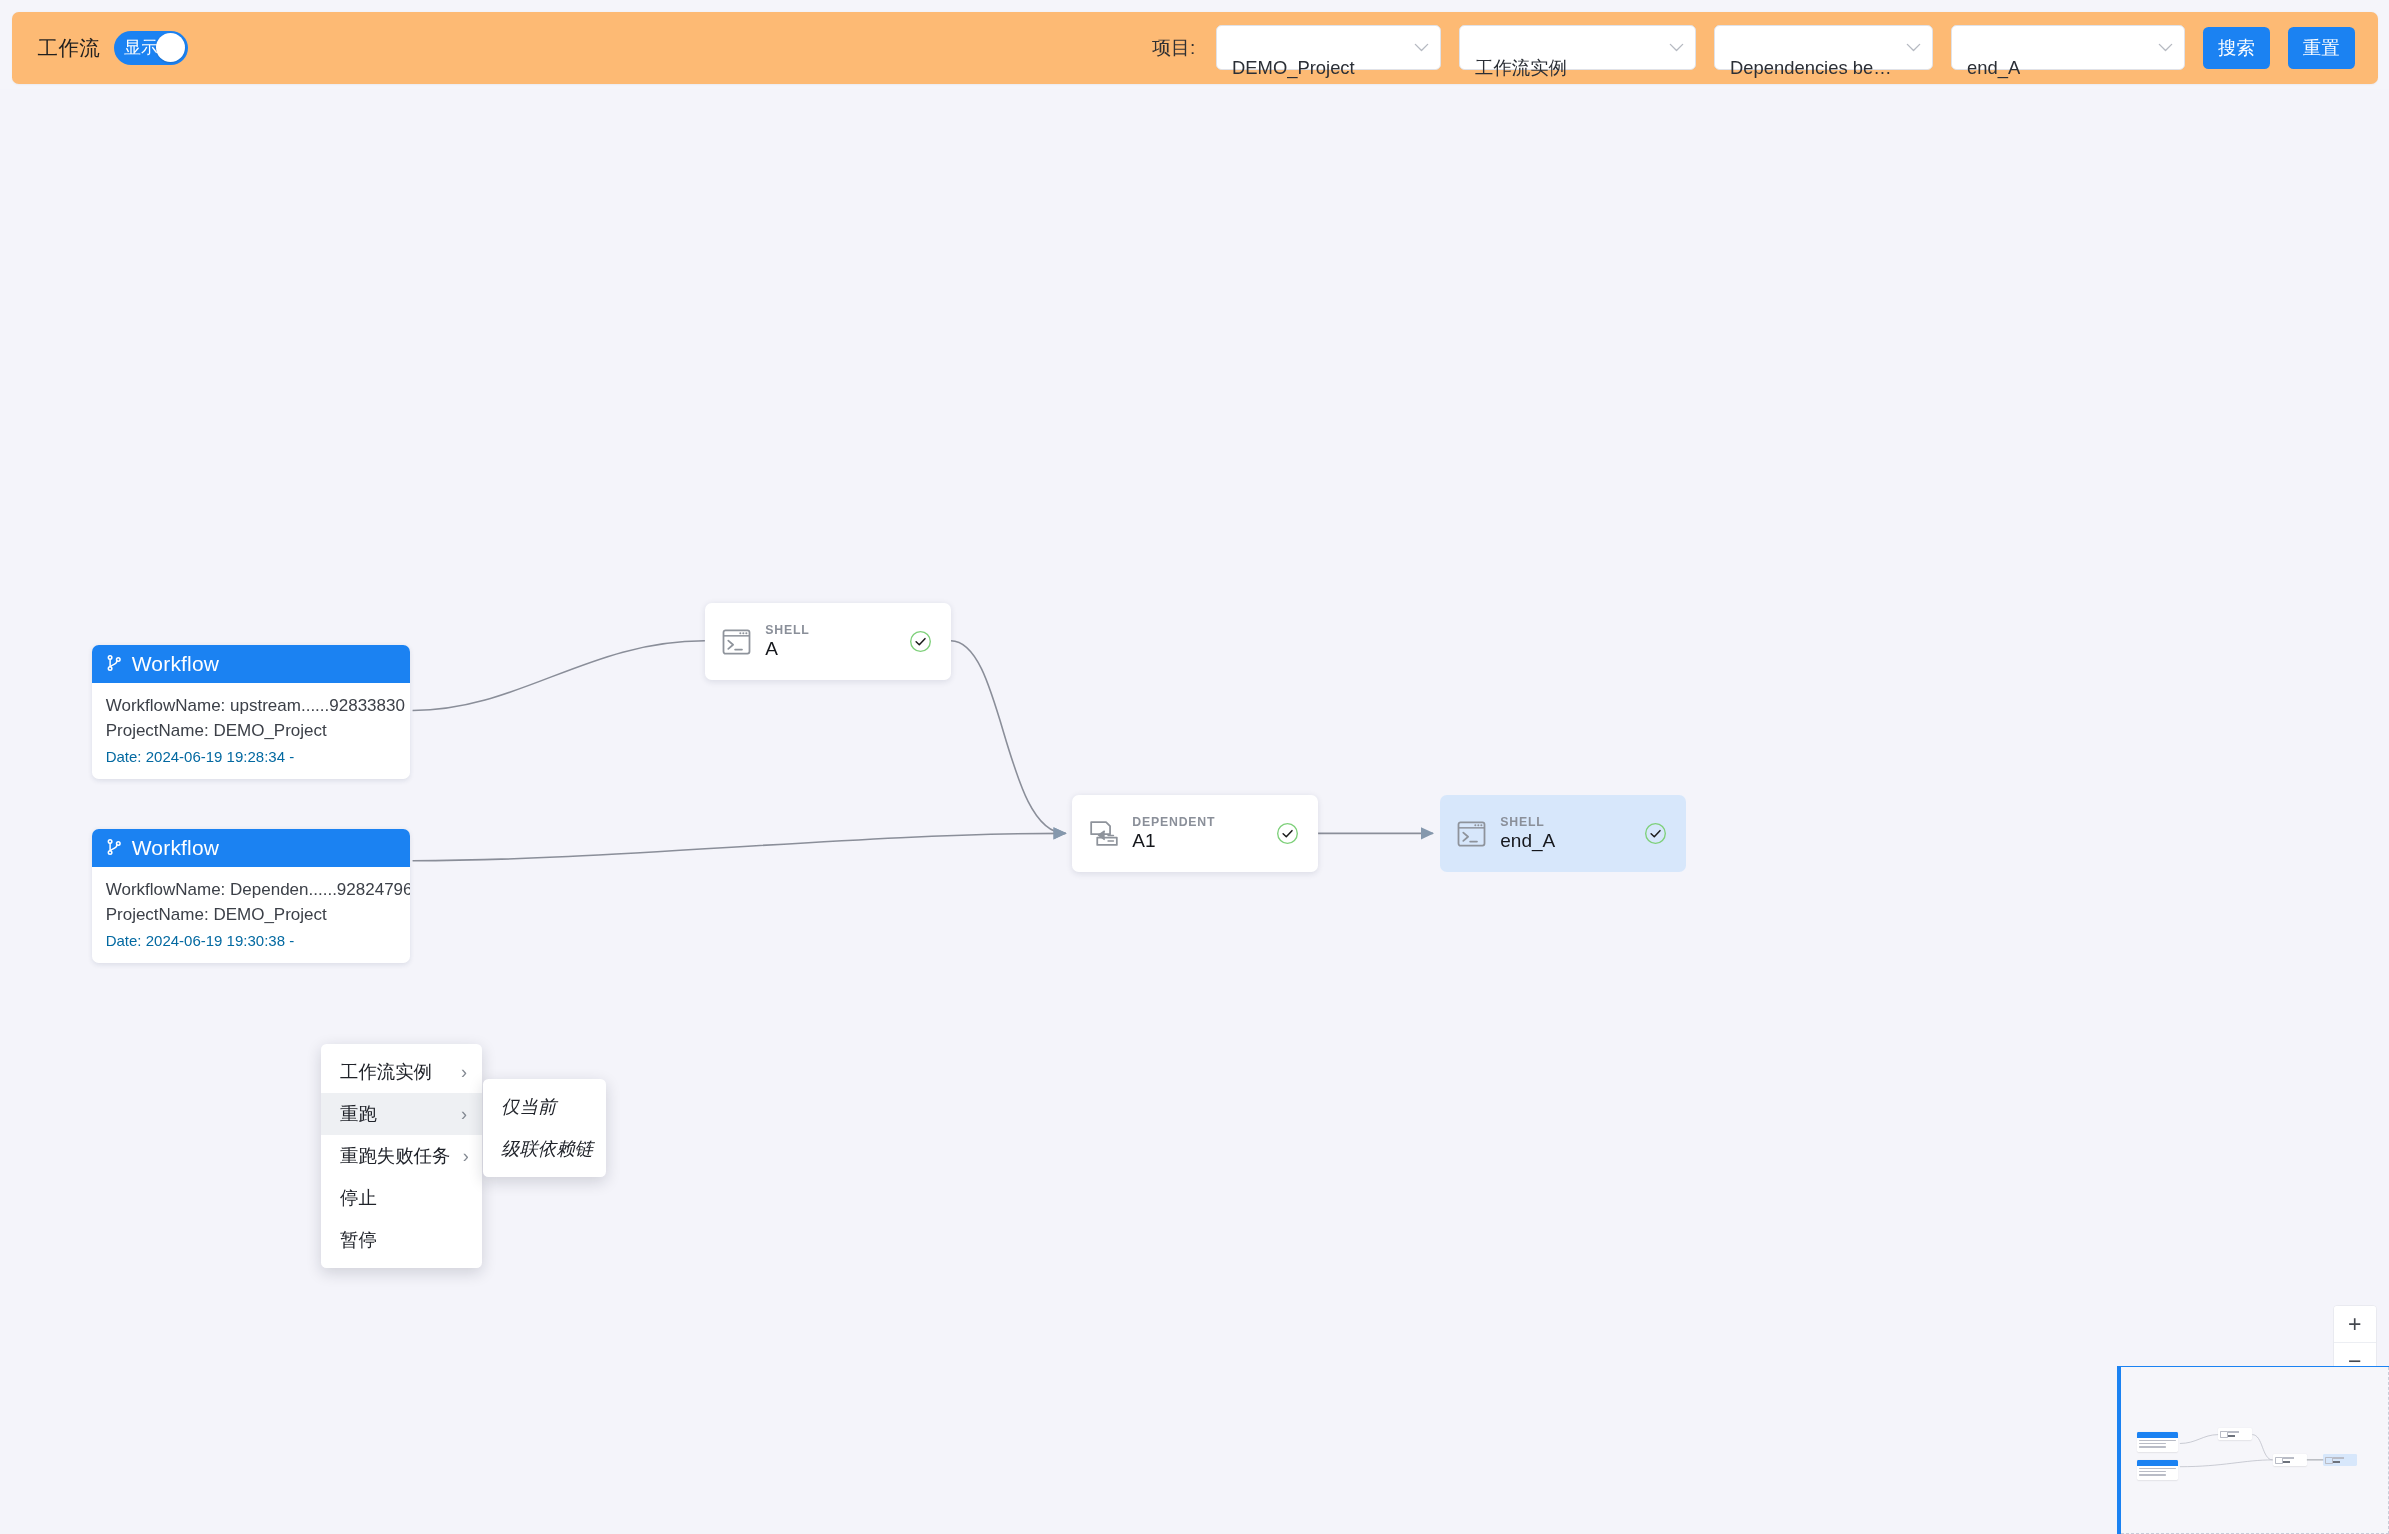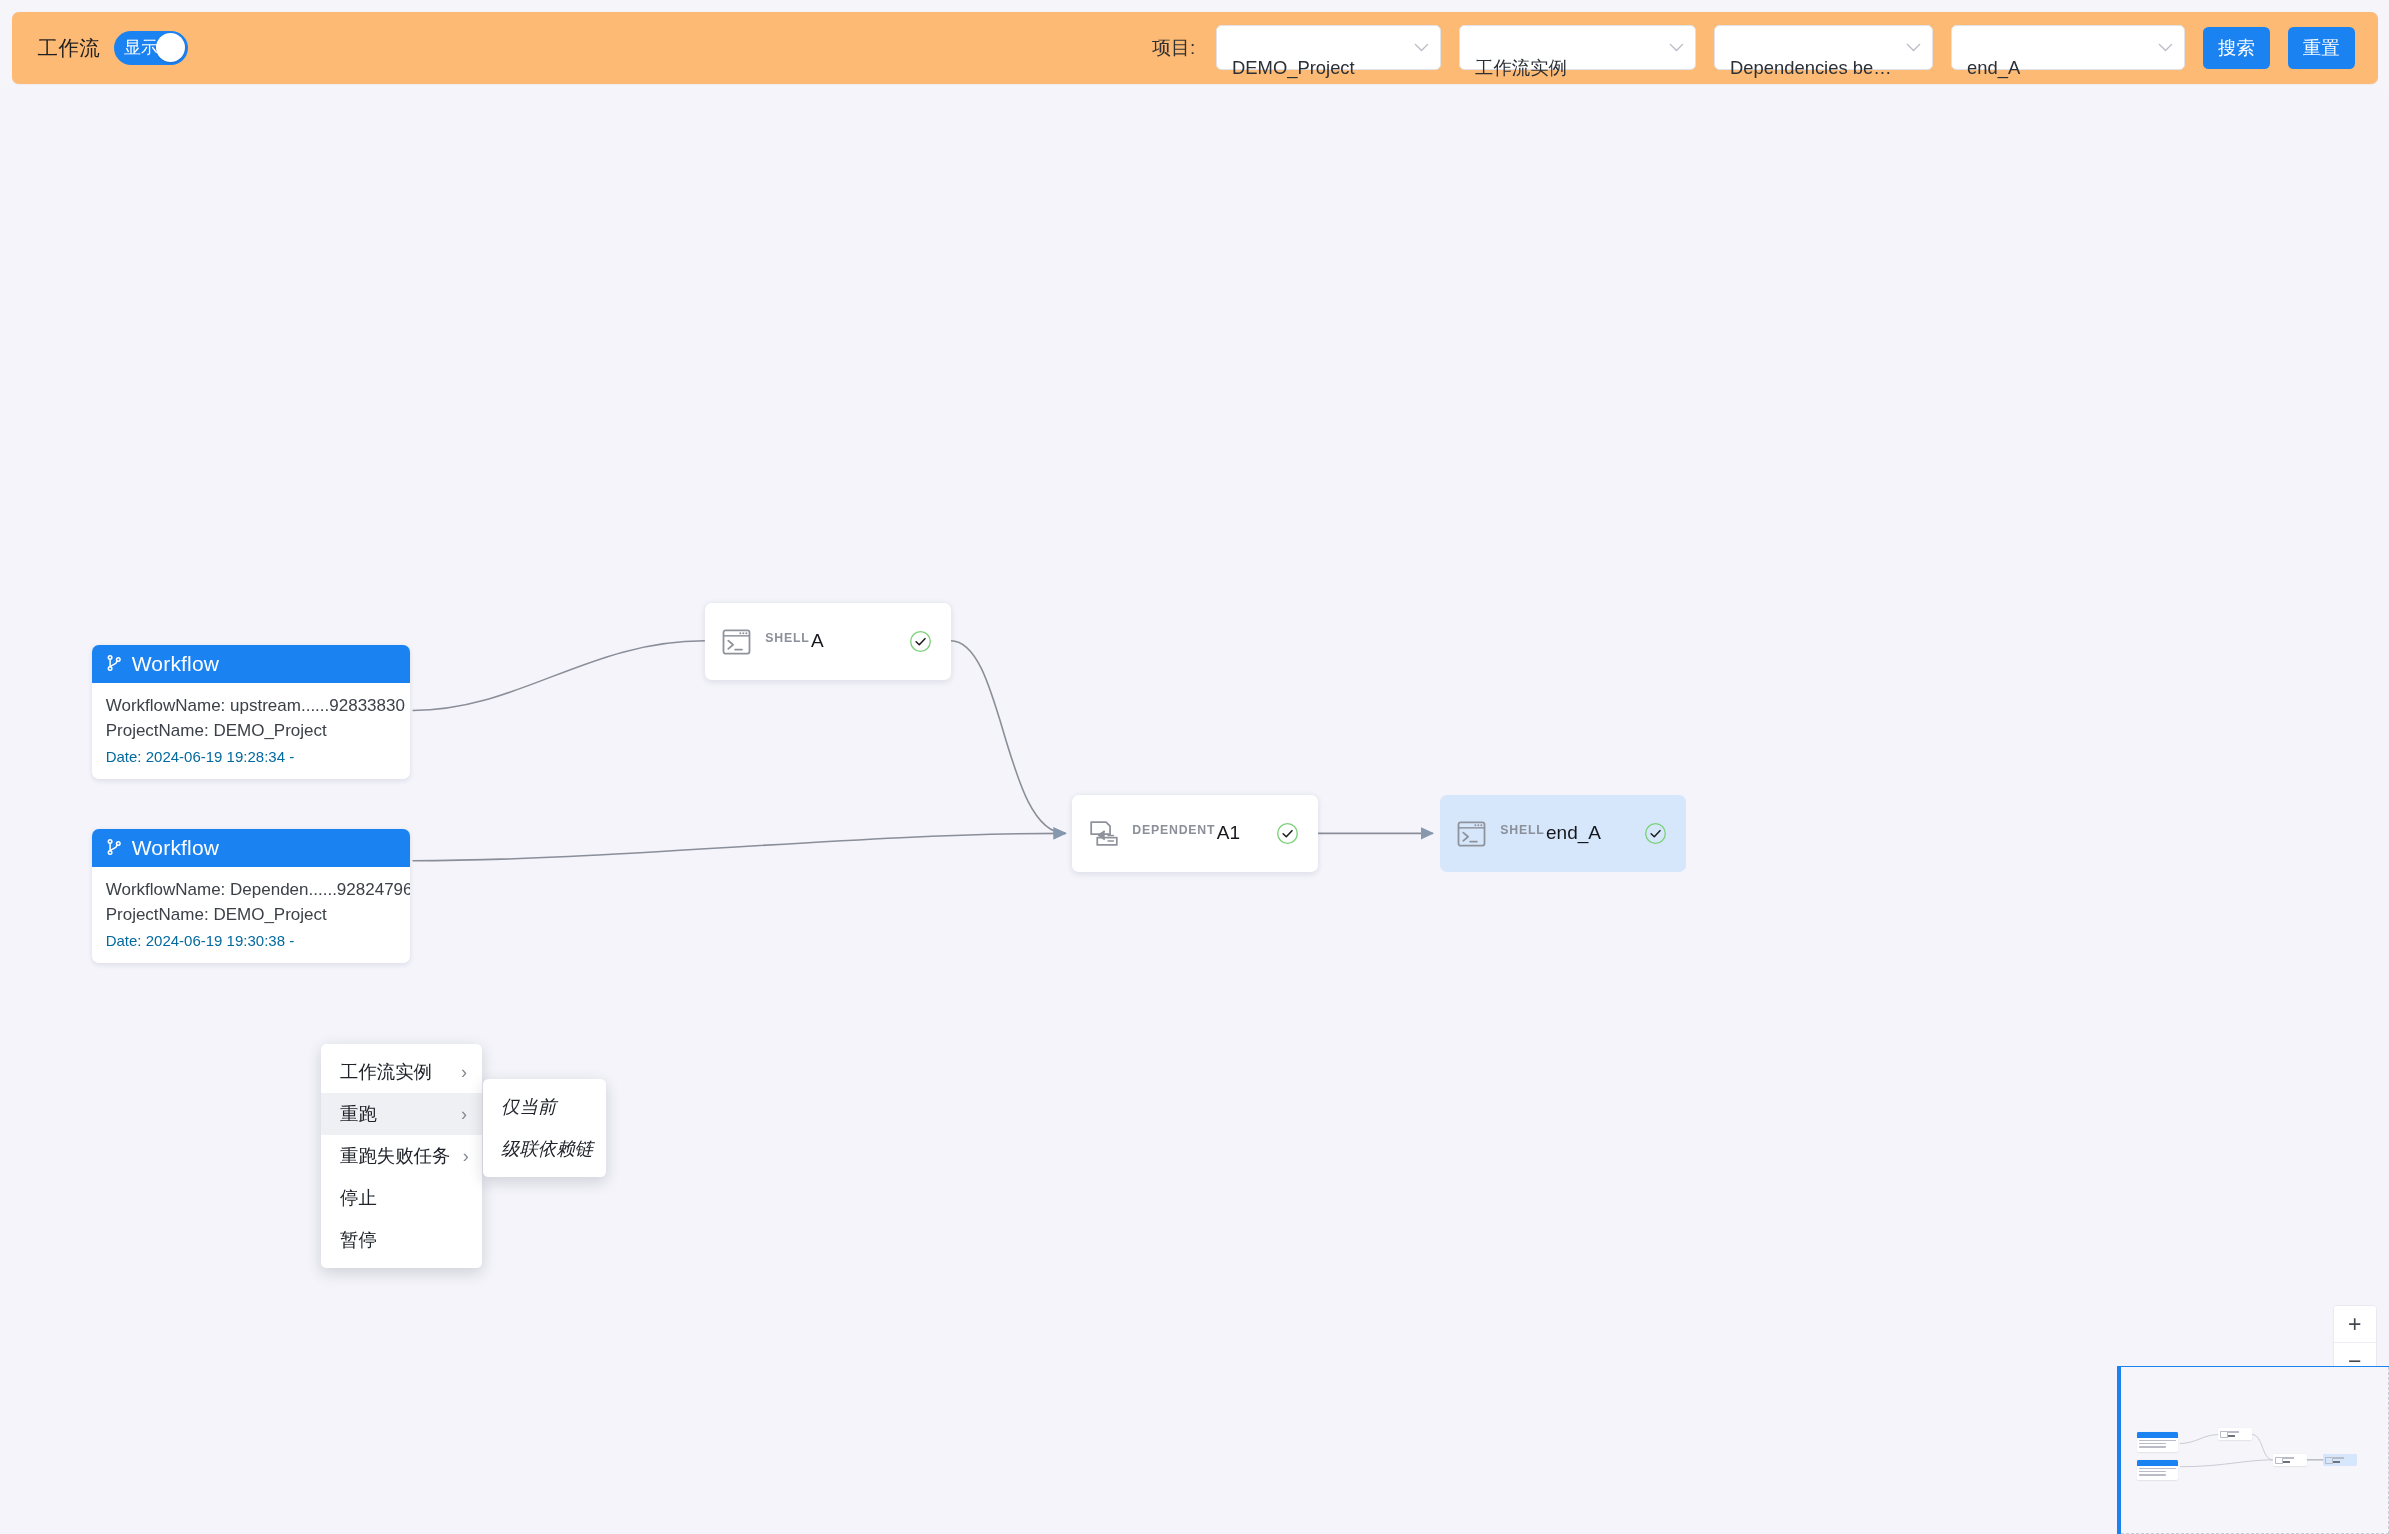--- a/index.html
+++ b/index.html
@@ -208,21 +208,21 @@
   }
   .task-icon {
     flex: 0 0 auto;
     width: 33px;
     height: 33px;
     display: flex;
     align-items: center;
     justify-content: center;
     margin-right: 12.3px;
   }
-  .task-text { display: flex; flex-direction: row; justify-content: center; gap: 1.4px; }
+  .task-text { display: flex; flex-direction: column; justify-content: center; gap: 1.4px; }
   .task-type {
     font-size: 12.3px;
     font-weight: bold;
     letter-spacing: 0.8px;
     color: #8a8f99;
   }
   .task-name {
     font-size: 19px;
     color: #15171c;
     line-height: 1.1;

